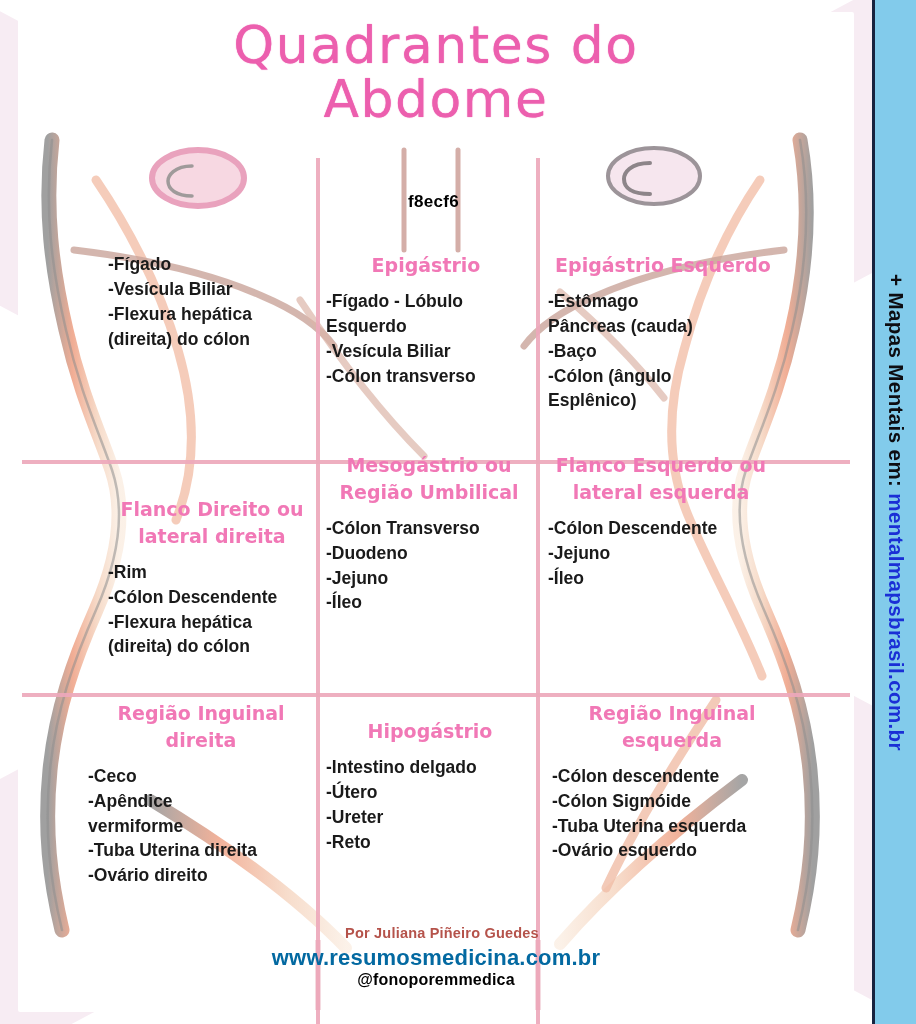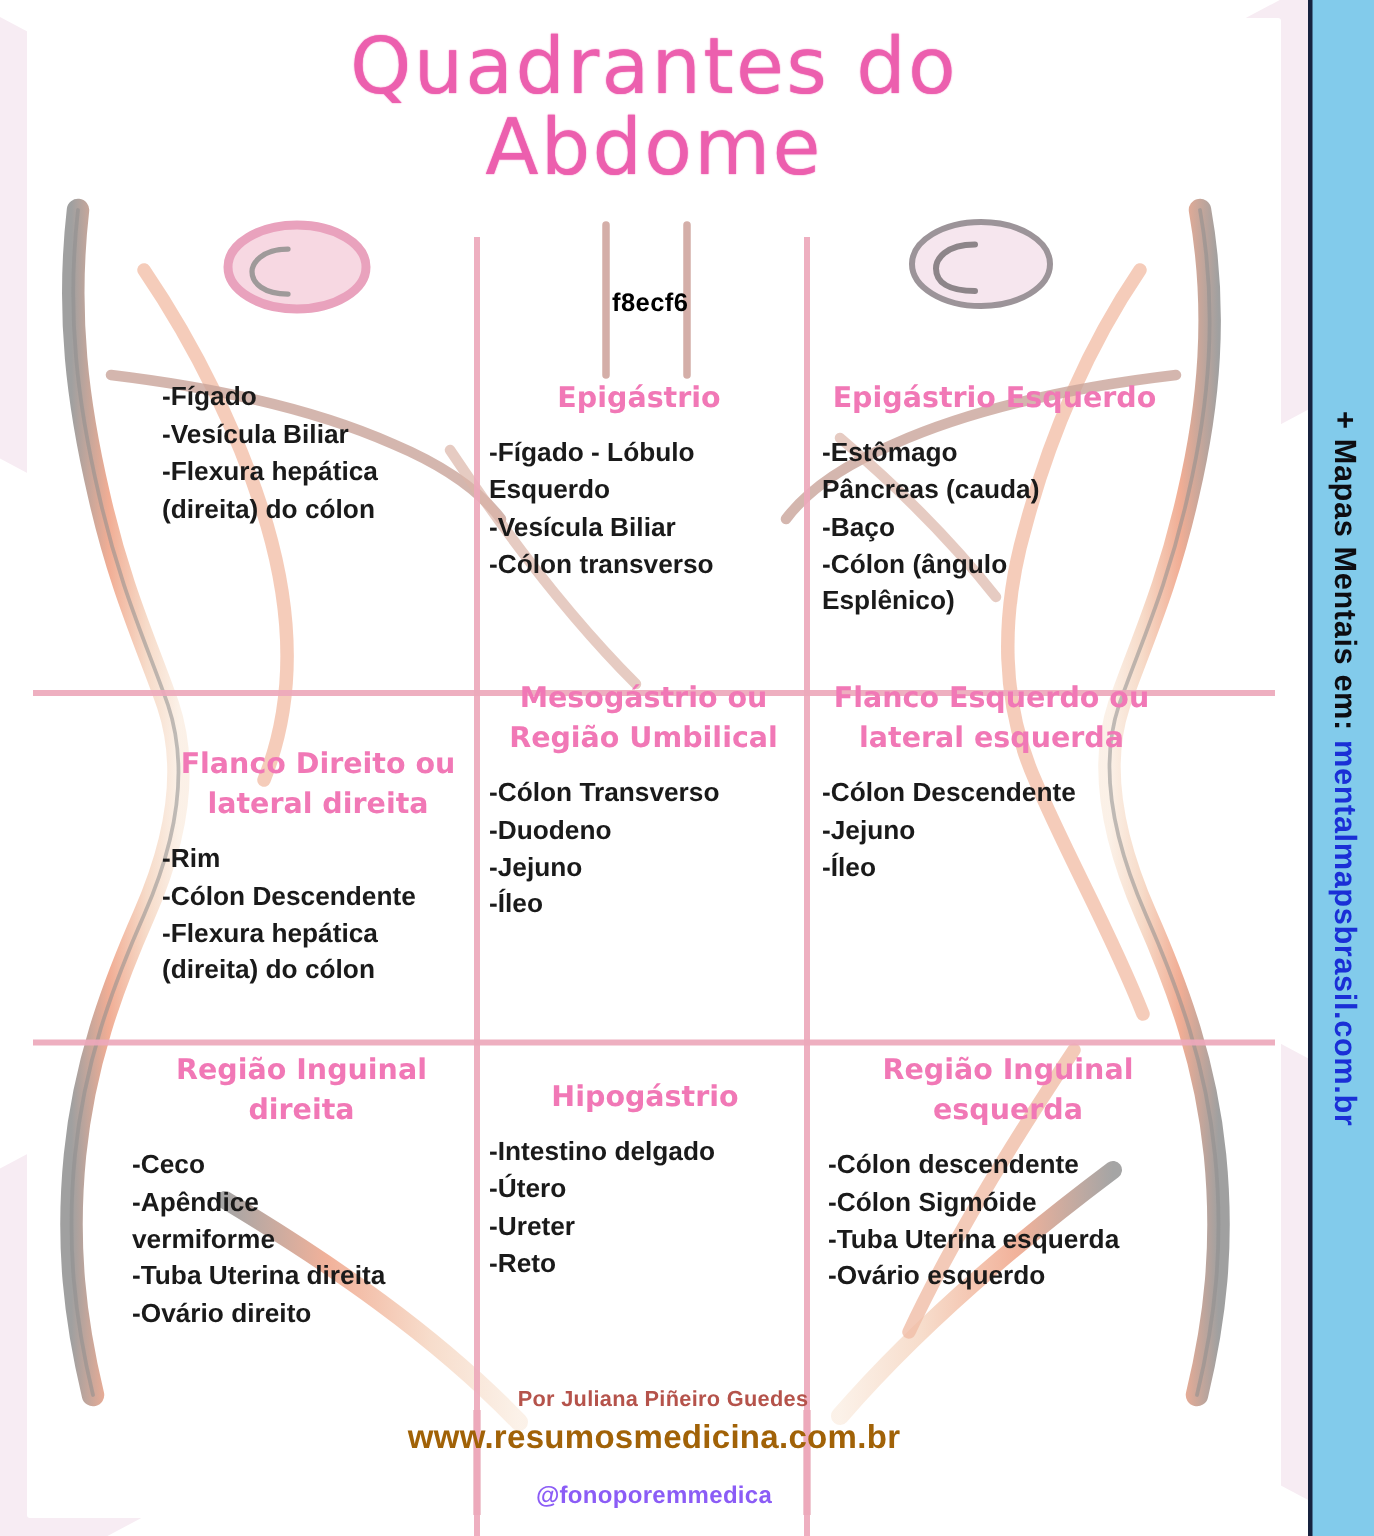--- a/index.html
+++ b/index.html
@@ -174,28 +174,28 @@
   }
   #credit-author {
     color: #b5534b;
     font-size: 14.5px;
     font-weight: bold;
     letter-spacing: .2px;
     margin-bottom: 4px;
     margin-left: 12px;
   }
   #credit-site {
-    color: #a16207;
+    color: #0369a1;
     font-size: 22px;
     font-weight: bold;
     letter-spacing: .2px;
-    margin-bottom: 18px;
+    margin-bottom: 0;
   }
   #credit-handle {
-    color: #8b5cf6;
+    color: #000000;
     font-size: 16px;
     font-weight: bold;
     letter-spacing: .2px;
   }
 
   
   #sidebar {
     position: absolute;
     right: 0; top: 0;
     width: 44px;

